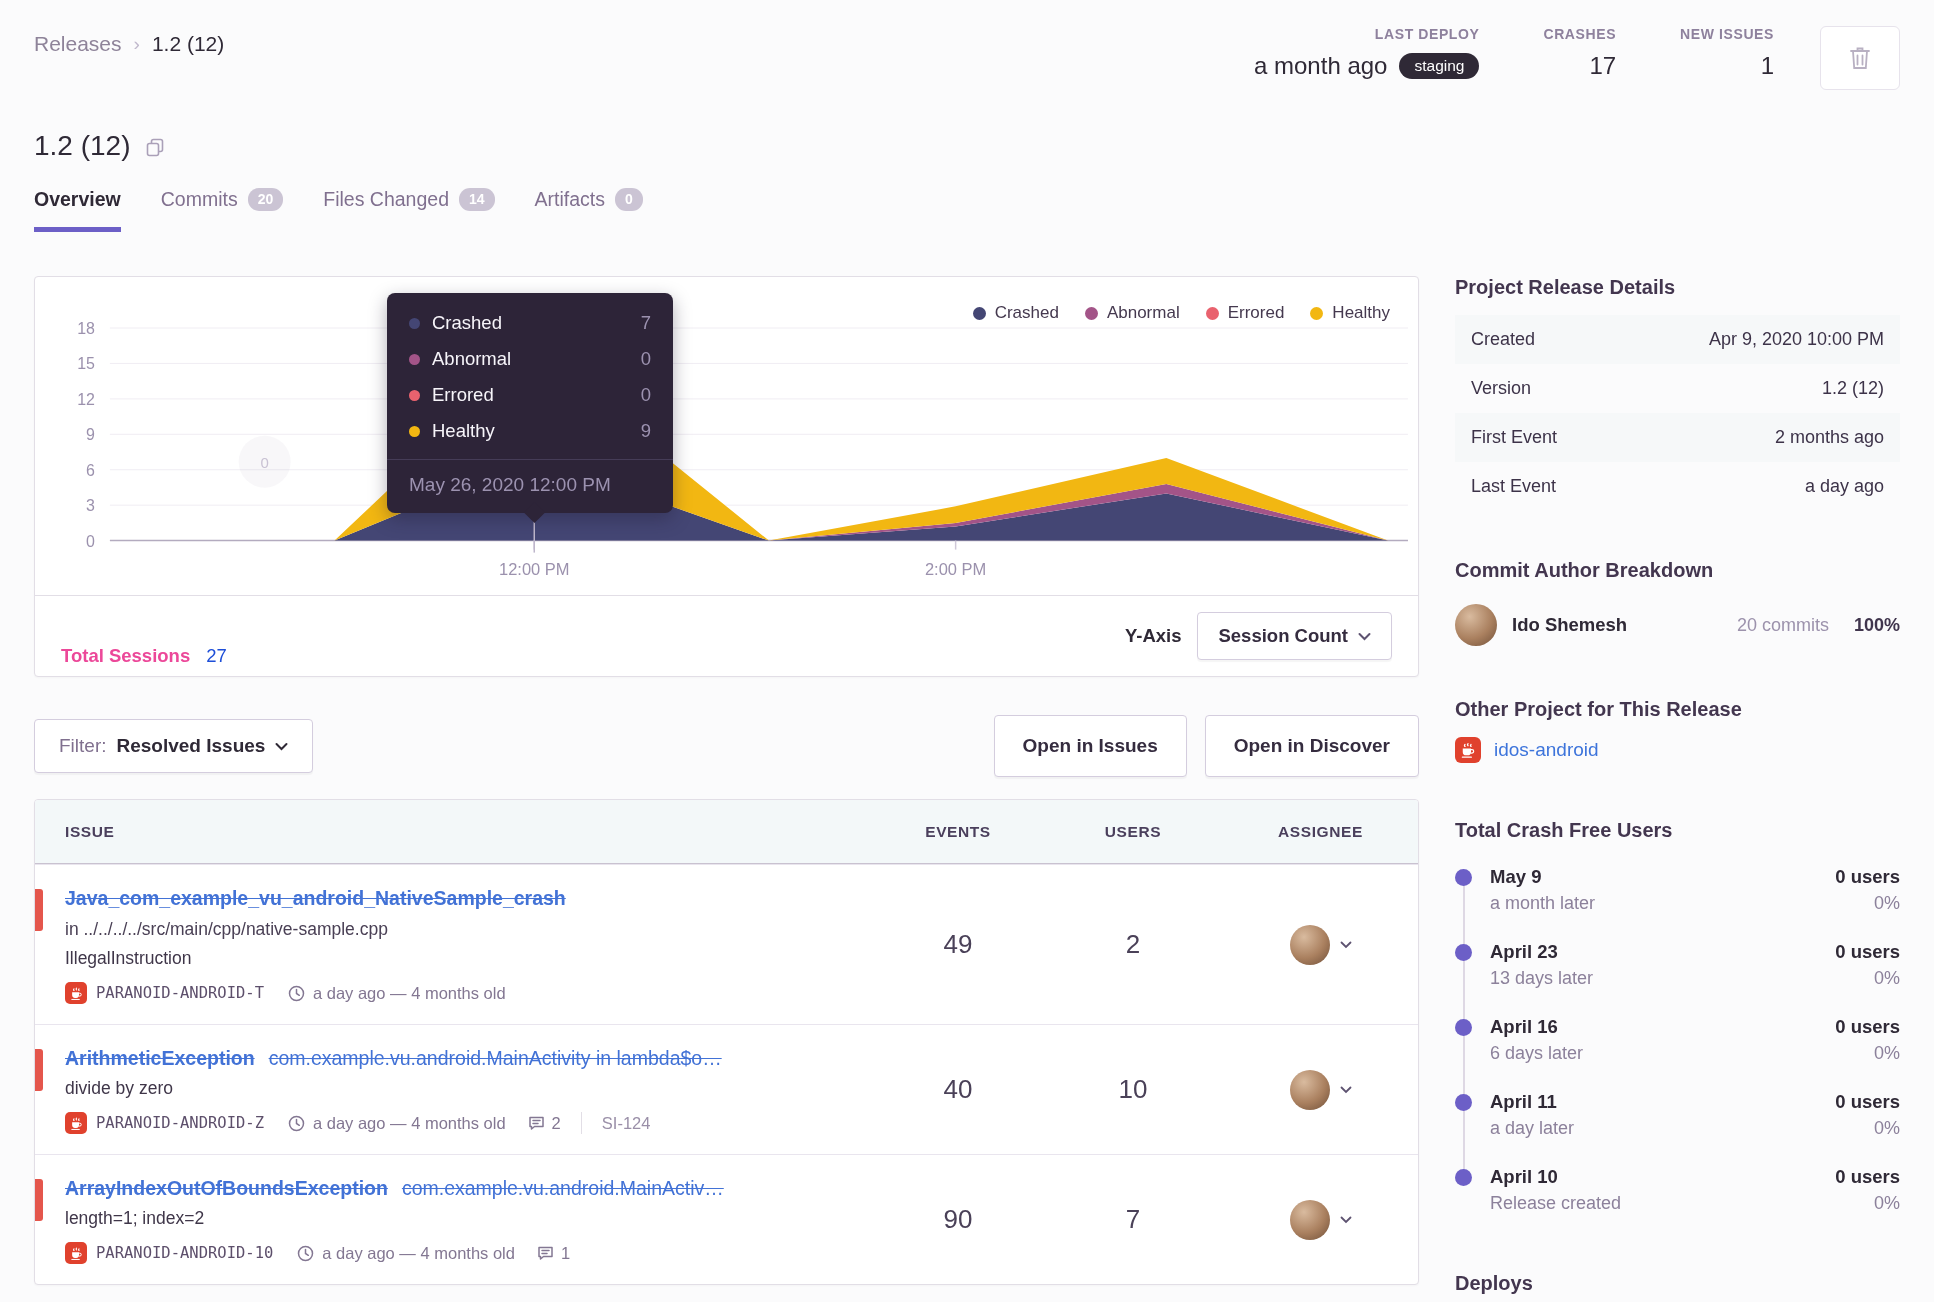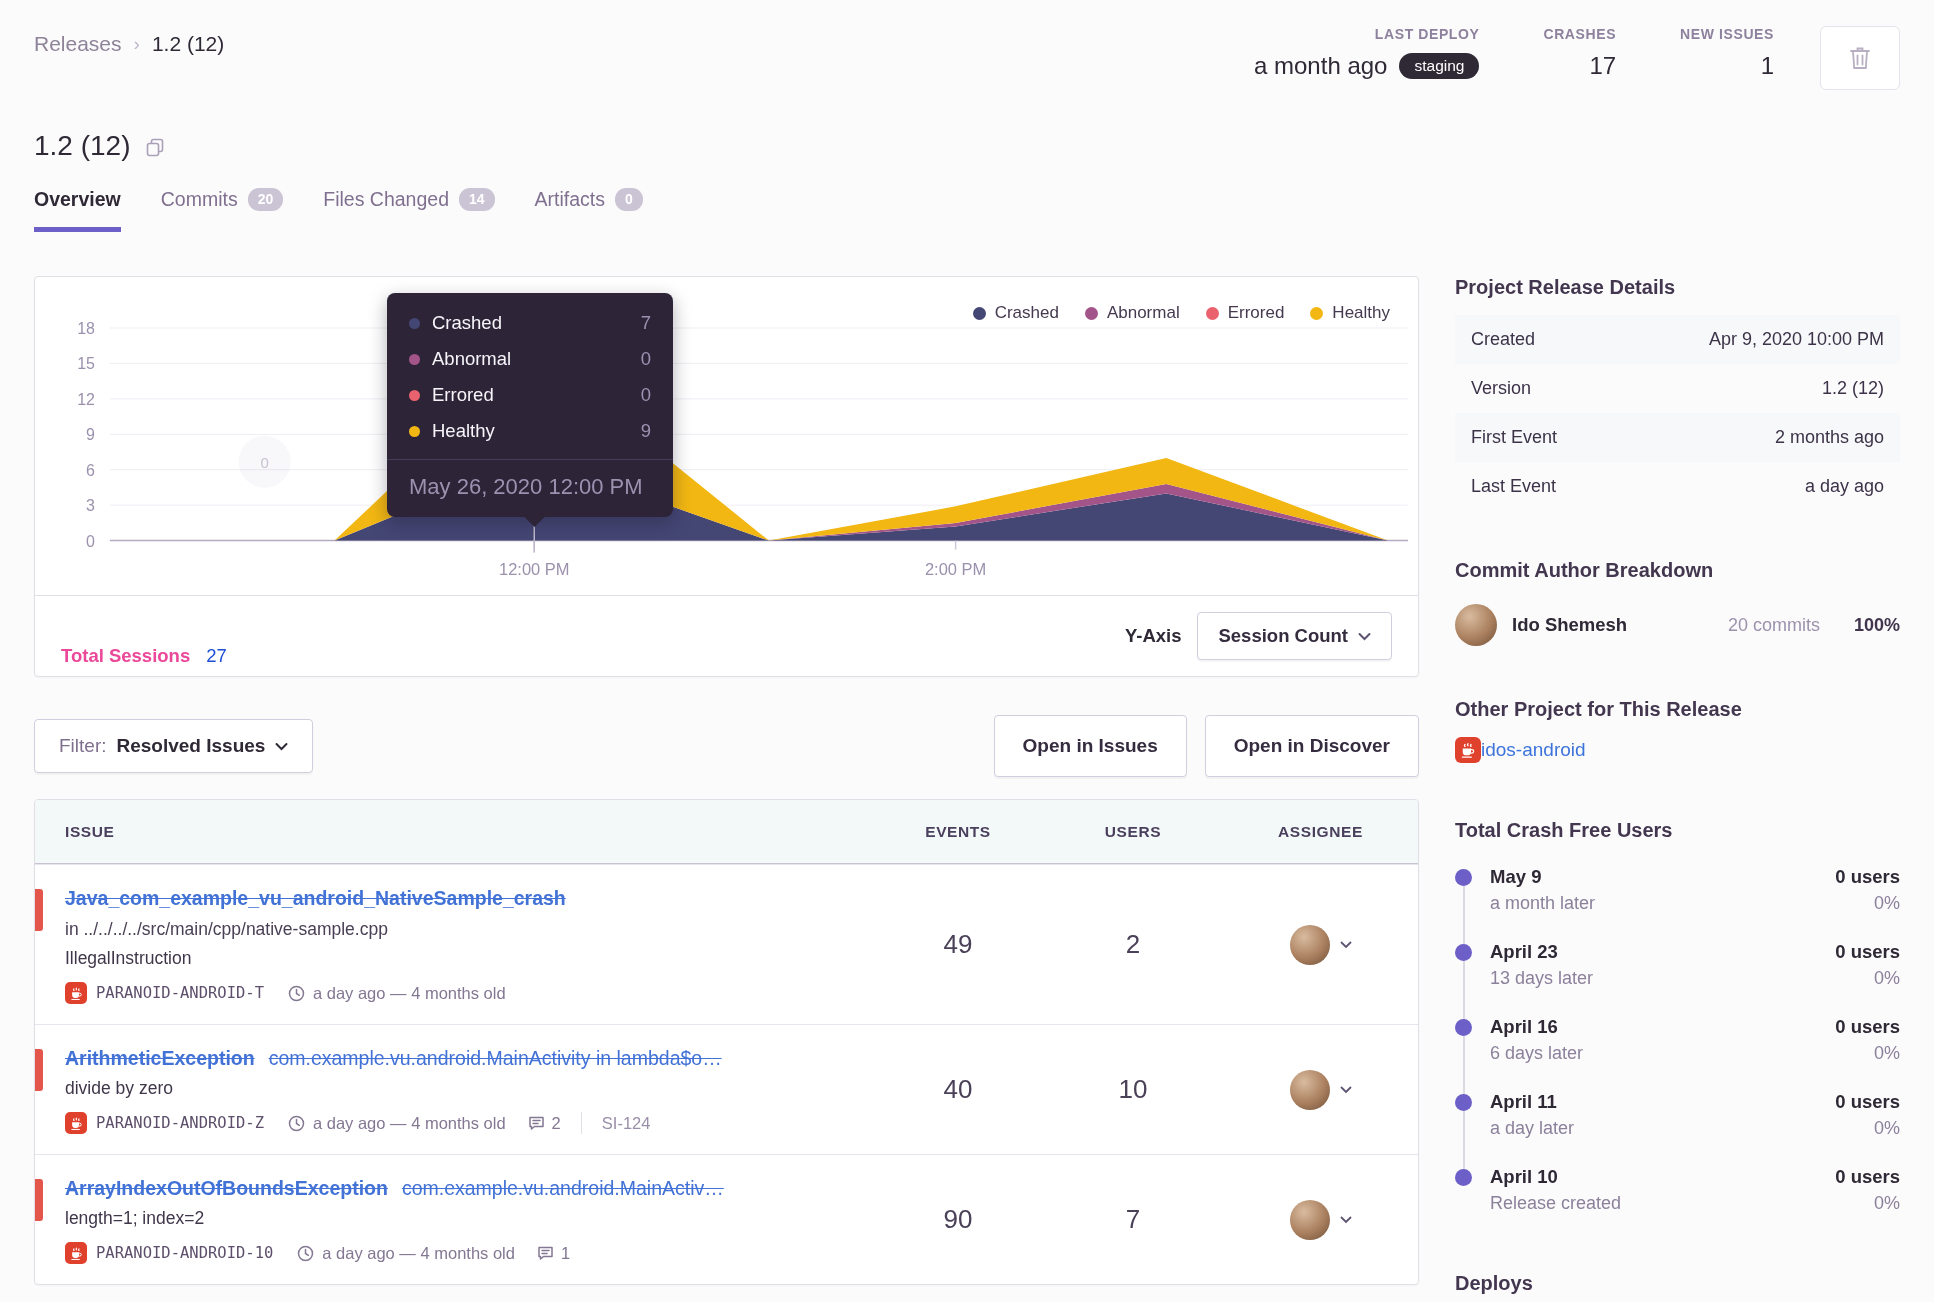--- a/index.html
+++ b/index.html
@@ -41,21 +41,21 @@
   .legend-item { display: flex; align-items: center; gap: 9px; font-size: 17px; color: #45394f; cursor: pointer; }
   .ldot { width: 13px; height: 13px; border-radius: 50%; }
   
   .tooltip { position: absolute; left: 352px; top: 16px; width: 286px; background: #2d2438; border-radius: 8px; z-index: 5; box-shadow: 0 6px 18px rgba(32,25,45,.35); }
   .tooltip::after { content: ""; position: absolute; left: 140px; bottom: -7px; width: 15px; height: 15px; background: #2d2438; transform: rotate(45deg); }
   .tt-rows { padding: 12px 0 10px 0; }
   .tt-row { display: flex; align-items: center; padding: 7px 22px; }
   .tt-dot { width: 11px; height: 11px; border-radius: 50%; flex: none; }
   .tt-label { flex: 1; margin-left: 12px; font-size: 18.5px; color: #f7f5fa; }
   .tt-value { font-size: 18.5px; color: #9c92b0; }
-  .tt-date { border-top: 1px solid #453c57; padding: 14px 12px 17px 22px; font-size: 22px; color: #9c92b0; }
+  .tt-date { border-top: 1px solid #453c57; padding: 14px 12px 17px 22px; font-size: 19px; color: #9c92b0; }
   
   .chart-footer { border-top: 1px solid #e2dee6; height: 81px; display: flex; align-items: center; justify-content: space-between; padding: 0 26px; }
   .cf-left { display: flex; align-items: baseline; gap: 16px; font-size: 18.5px; }
   .cf-left .lbl { font-weight: 700; color: #ec4899; margin-top: 39px; }
   .cf-left .val { color: #1d4ed8; }
   .cf-right { display: flex; align-items: center; gap: 16px; }
   .cf-right .lbl { font-size: 18.5px; font-weight: 700; color: #2f2936; }
   .btn { display: inline-flex; align-items: center; justify-content: center; gap: 10px; background: #fff; border: 1px solid #d4cdde; border-radius: 4px; font-size: 18.5px; font-weight: 600; color: #352c3f; cursor: pointer; box-shadow: 0 2px 1px rgba(0,0,0,.04); font-family: "Liberation Sans", sans-serif; }
   .btn-dd { height: 48px; padding: 0 20px; font-weight: 600; }
 
@@ -97,23 +97,23 @@
   
   .side-section h3 { font-size: 20px; font-weight: 700; color: #43364f; margin-bottom: 16px; }
   .kv-row { display: flex; justify-content: space-between; align-items: center; padding: 14px 16px; font-size: 18px; color: #3d3349; }
   .kv-row.striped { background: #f6f8f9; }
   .kv-value { text-align: right; }
   .sec-authors { margin-top: 48px; }
   .author-row { display: flex; align-items: center; margin-top: 22px; }
   .avatar.sm { width: 42px; height: 42px; }
   .author-name { font-size: 18.5px; font-weight: 700; margin-left: 15px; }
   .author-commits { margin-left: auto; font-size: 18px; color: #9c92ac; }
-  .author-pct { margin-left: 34px; font-size: 18px; font-weight: 700; color: #40354d; }
+  .author-pct { margin-left: 25px; font-size: 18px; font-weight: 700; color: #40354d; }
   .sec-other { margin-top: 52px; }
-  .other-row { display: flex; align-items: center; gap: 0; margin-top: 12px; }
+  .other-row { display: flex; align-items: center; gap: 13px; margin-top: 12px; }
   .proj-ic.lg { width: 26px; height: 26px; border-radius: 6px; }
   .other-link { font-size: 19px; color: #3d74db; cursor: pointer; }
   .sec-crashfree { margin-top: 56px; }
   .timeline { position: relative; margin-top: 24px; }
   .timeline::before { content: ""; position: absolute; left: 8px; top: 12px; bottom: 42px; width: 2px; background: #ded8e4; }
   .tl-entry { display: flex; align-items: flex-start; margin-bottom: 27px; position: relative; }
   .tl-dot { width: 17px; height: 17px; border-radius: 50%; background: #6c5fc7; flex: none; margin-top: 3px; position: relative; z-index: 1; }
   .tl-main { margin-left: 18px; flex: 1; }
   .tl-date { font-size: 18.5px; font-weight: 700; color: #2f2936; }
   .tl-offset { margin-top: 5px; font-size: 18px; color: #8c819b; }

